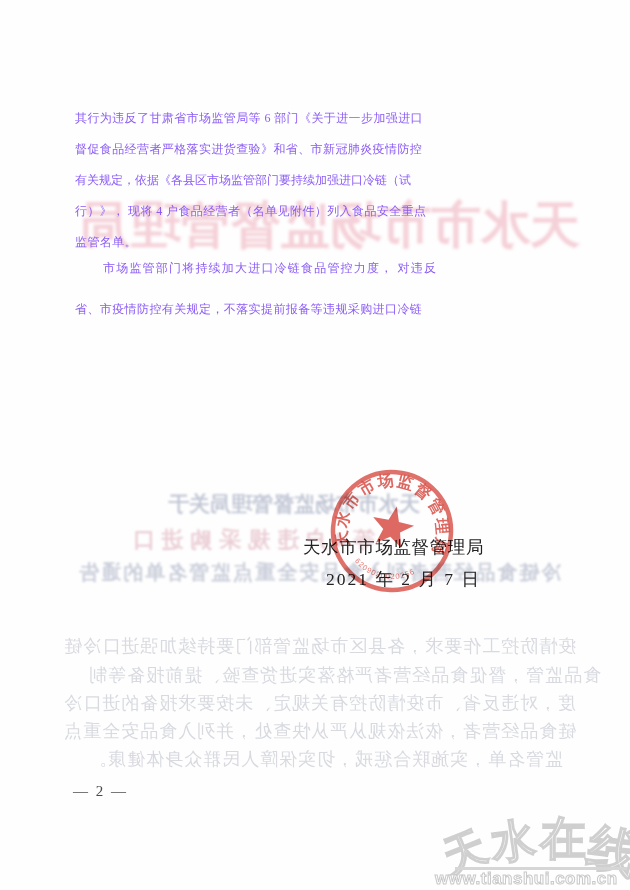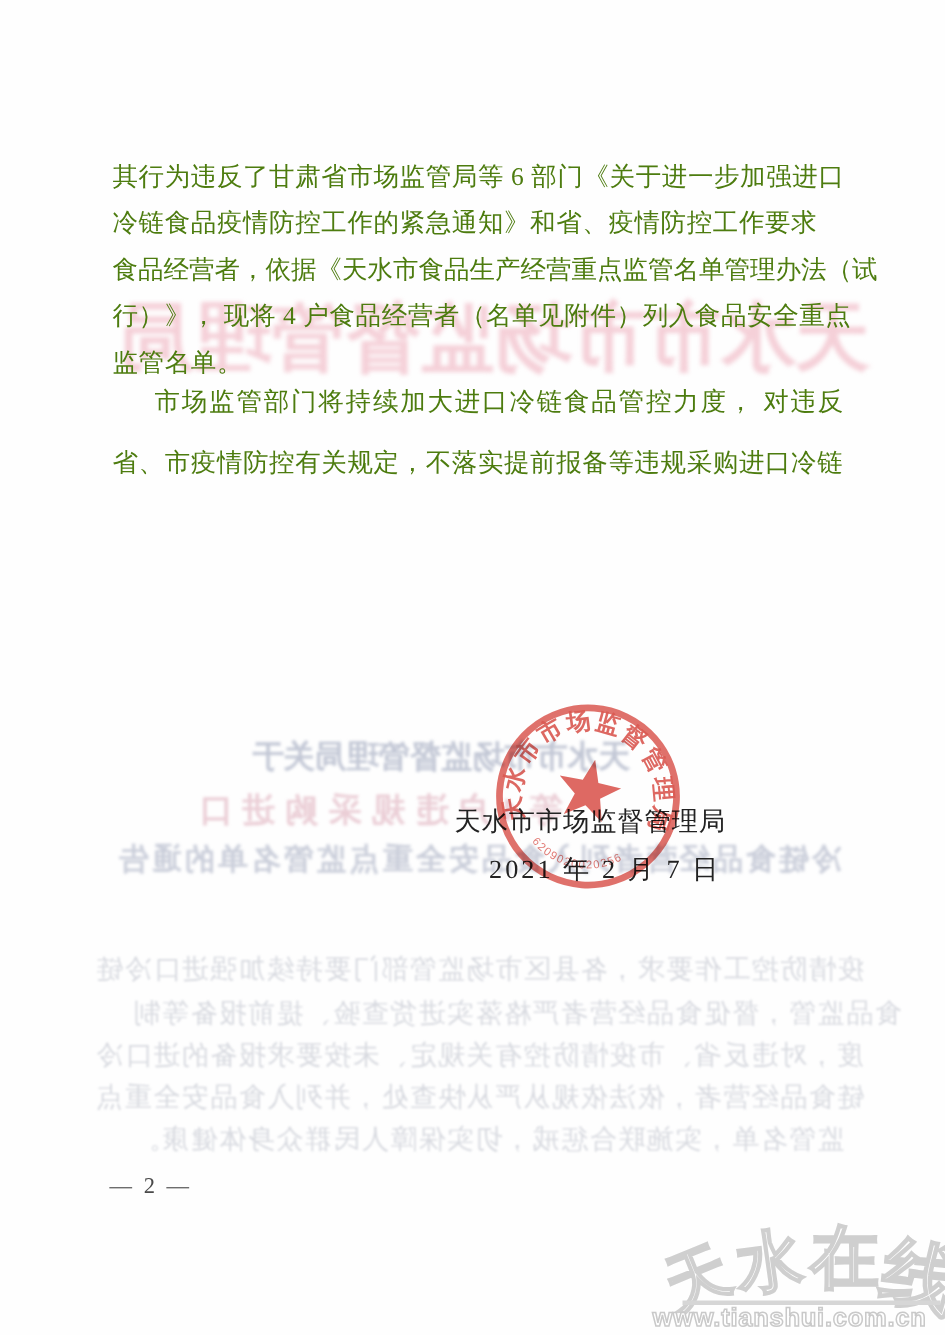--- a/index.html
+++ b/index.html
@@ -2,21 +2,21 @@
 <html><head>
 <meta charset="utf-8">
 <style>
   html,body{margin:0;padding:0;background:#e8e8e8;}
   .page{
     position:relative;width:630px;height:890px;margin:0 auto;
     background:#fefefe;overflow:hidden;
     font-family:"Liberation Serif","DejaVu Serif",serif;
   }
   .bodyline{
-    position:absolute;color:#4d7c0f;font-size:17px;letter-spacing:.4px;
+    position:absolute;color:#8b5cf6;font-size:12px;letter-spacing:.4px;
     white-space:nowrap;line-height:22px;
   }
   .sig{position:absolute;color:#222;font-size:17.5px;white-space:nowrap;letter-spacing:.6px;}
   .pagenum{position:absolute;color:#4a4a4a;font-size:15px;letter-spacing:2px;white-space:nowrap;}
   
   .ghost{
     position:absolute;white-space:nowrap;transform:scaleX(-1);
     pointer-events:none;
   }
   .ghost-letterhead{font-size:50px;font-weight:700;color:rgba(236,154,170,.45);filter:blur(1.5px);letter-spacing:0;}
@@ -42,22 +42,22 @@
   }
 </style>
 </head>
 <body>
 
 <div class="page">
 
   <div class="ghost ghost-letterhead" style="left:80px;top:192px;">天水市市场监督管理局</div>
 
   <div class="bodyline" style="left:75px;top:107px;">其行为违反了甘肃省市场监管局等 6 部门《关于进一步加强进口</div>
-  <div class="bodyline" style="left:75px;top:138px;">冷链食品疫情防控工作的紧急通知》和省、疫情防控工作要求</div>
-  <div class="bodyline" style="left:75px;top:169px;letter-spacing:0;">食品经营者，依据《天水市食品生产经营重点监管名单管理办法（试</div>
+  <div class="bodyline" style="left:75px;top:138px;">督促食品经营者严格落实进货查验》和省、市新冠肺炎疫情防控</div>
+  <div class="bodyline" style="left:75px;top:169px;letter-spacing:0;">有关规定，依据《各县区市场监管部门要持续加强进口冷链（试</div>
   <div class="bodyline" style="left:75px;top:200px;">行）》， 现将 4 户食品经营者（名单见附件）列入食品安全重点</div>
   <div class="bodyline" style="left:75px;top:231px;">监管名单。</div>
 
   <div class="bodyline" style="left:103px;top:257px;letter-spacing:1.2px;">市场监管部门将持续加大进口冷链食品管控力度， 对违反</div>
   <div class="bodyline" style="left:75px;top:288px;margin-top:10px;">省、市疫情防控有关规定，不落实提前报备等违规采购进口冷链</div>
 
 
   <div class="ghost ghost-title" style="left:168px;top:490px;font-size:21px;color:rgba(130,140,170,.48);">天水市市场监督管理局关于</div>
   <div class="ghost ghost-title" style="left:125px;top:525px;font-size:22px;letter-spacing:7px;color:rgba(210,140,160,.42);">等4户违规采购进口</div>
   <div class="ghost ghost-title" style="left:77px;top:559px;font-size:20px;letter-spacing:2px;color:rgba(130,140,170,.42);">冷链食品经营者列入食品安全重点监管名单的通告</div>

